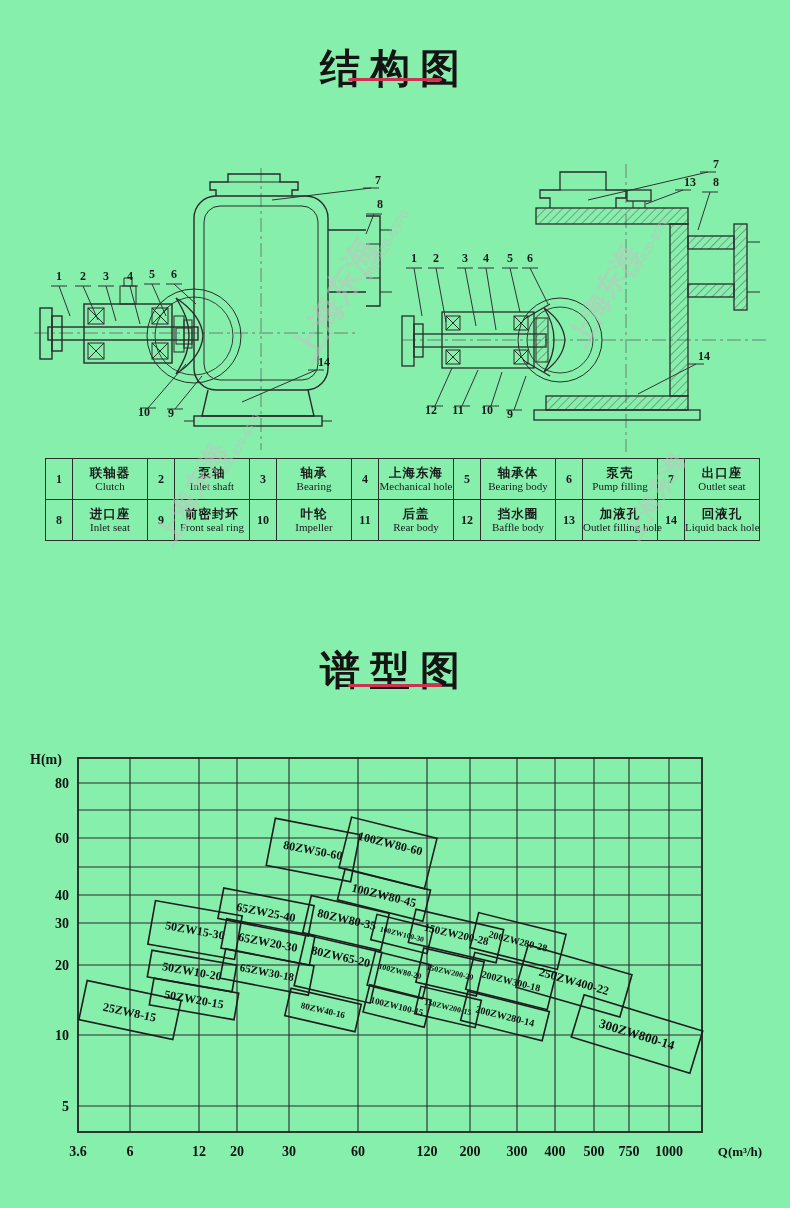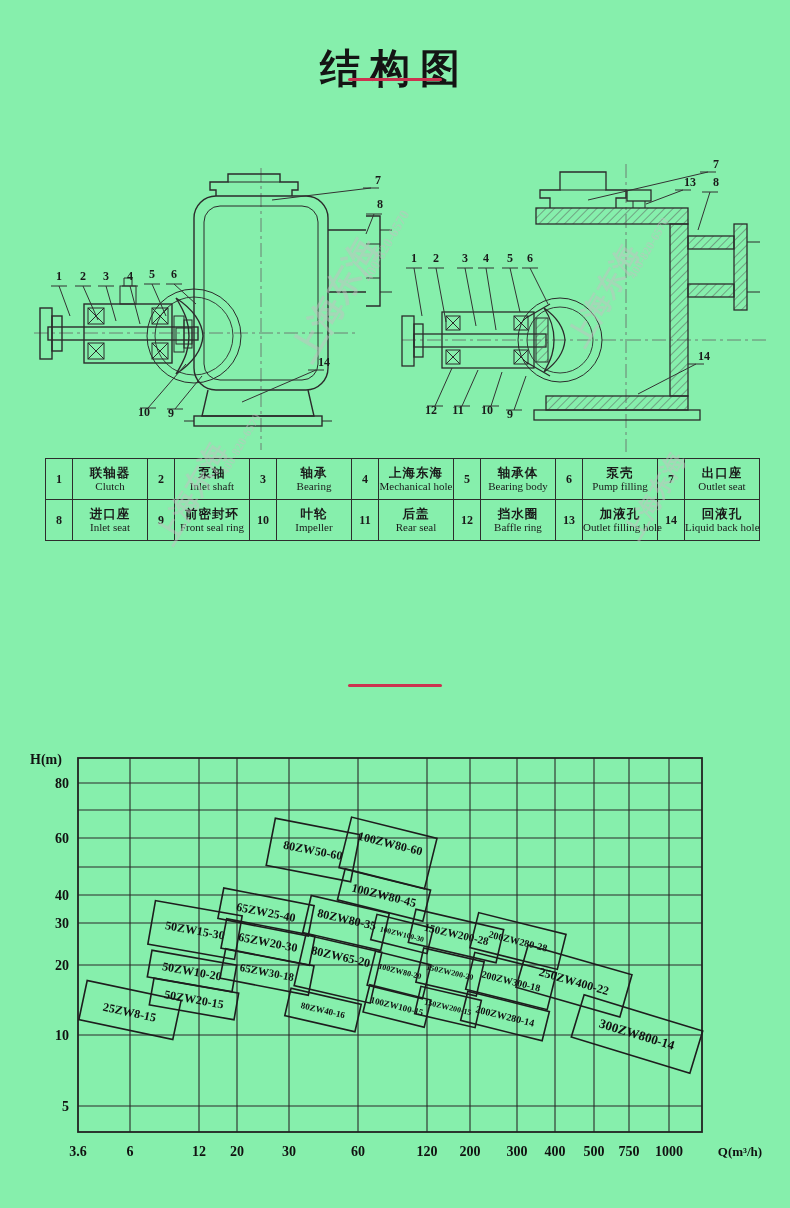--- a/index.html
+++ b/index.html
@@ -323,41 +323,42 @@
             <div class="en">Front seal ring</div>
           </td>
           <td class="num">10</td>
           <td class="name">
             <div class="cn">叶轮</div>
             <div class="en">Impeller</div>
           </td>
           <td class="num">11</td>
           <td class="name">
             <div class="cn">后盖</div>
-            <div class="en">Rear seal</div>
+            <div class="en">Rear body</div>
           </td>
           <td class="num">12</td>
           <td class="name">
             <div class="cn">挡水圈</div>
-            <div class="en">Baffle ring</div>
+            <div class="en">Baffle body</div>
           </td>
           <td class="num">13</td>
           <td class="name">
             <div class="cn">加液孔</div>
             <div class="en">Outlet filling hole</div>
           </td>
           <td class="num">14</td>
           <td class="name">
             <div class="cn">回液孔</div>
             <div class="en">Liquid back hole</div>
           </td>
         </tr>
       </tbody>
   </table>
 
+  <h1 class="sec-title t2">谱型图</h1>
   <div class="underline u2" style="background: rgb(204, 51, 80);"></div>
 
   <svg id="chart" width="790" height="468" viewBox="0 0 790 468">
       <g>
         <line x1="78" y1="43" x2="702" y2="43" stroke="#2a2a2a" stroke-width="1.1"></line>
         <line x1="78" y1="70" x2="702" y2="70" stroke="#2a2a2a" stroke-width="1.1"></line>
         <line x1="78" y1="98" x2="702" y2="98" stroke="#2a2a2a" stroke-width="1.1"></line>
         <line x1="78" y1="127" x2="702" y2="127" stroke="#2a2a2a" stroke-width="1.1"></line>
         <line x1="78" y1="155" x2="702" y2="155" stroke="#2a2a2a" stroke-width="1.1"></line>
         <line x1="78" y1="183" x2="702" y2="183" stroke="#2a2a2a" stroke-width="1.1"></line>

